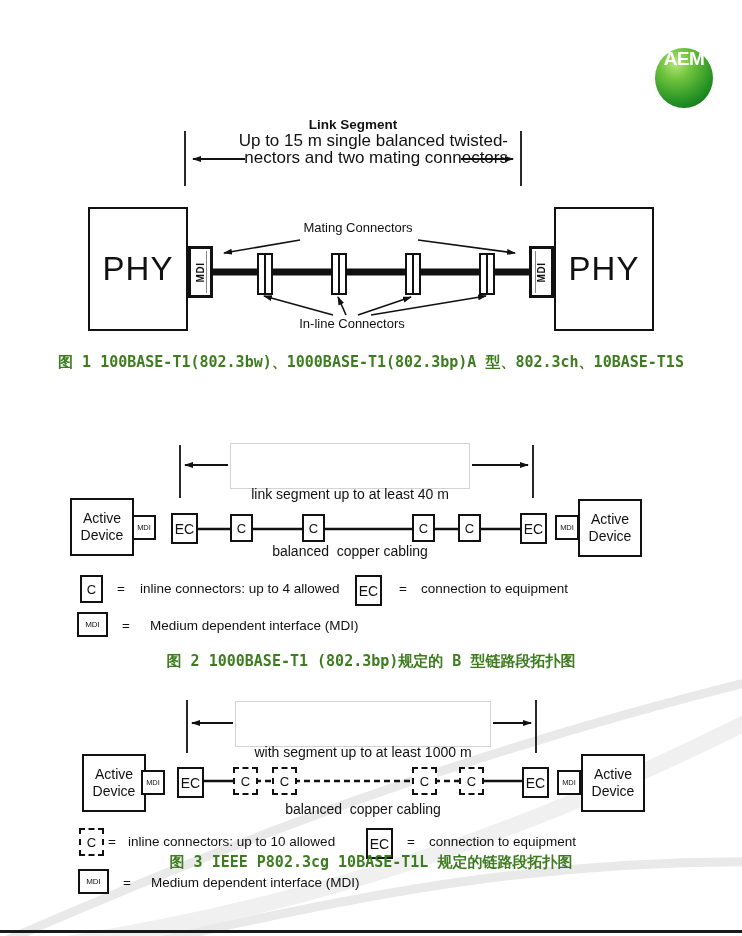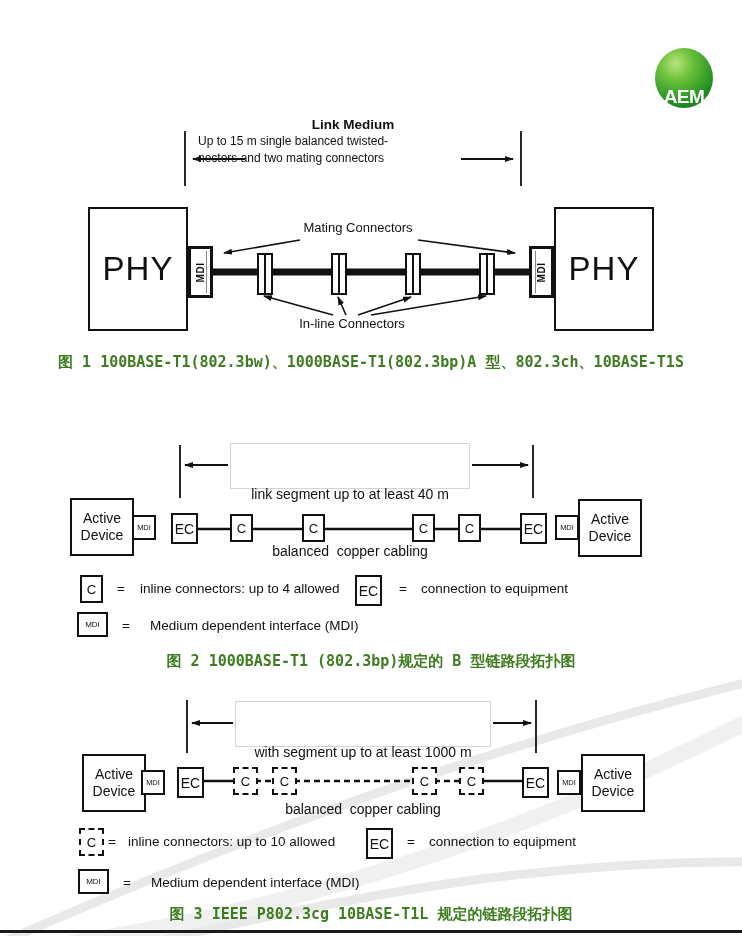--- a/index.html
+++ b/index.html
@@ -9,26 +9,26 @@
   svg.layer{position:absolute;left:0;top:0;z-index:5;pointer-events:none;}
   #swoosh{z-index:1;}
 
   
   .box{position:absolute;background:#fff;border:2px solid #111;box-sizing:border-box;
        display:flex;align-items:center;justify-content:center;z-index:10;}
 
   
   #logo{position:absolute;left:655px;top:48px;width:58px;height:60px;border-radius:50%;
         background:radial-gradient(circle at 36% 26%, #b8e47a 0%, #6ec23c 28%, #239023 68%, #0b611a 100%);
-        display:flex;align-items:flex-end;justify-content:center;z-index:10;}
+        display:flex;align-items:flex-start;justify-content:center;z-index:10;}
   #logo span{color:#fff;font-weight:bold;font-size:19px;letter-spacing:-.5px;}
 
   
   #f1-title{left:203px;top:117px;width:300px;text-align:center;font-weight:bold;font-size:13.5px;z-index:10;}
-  #f1-desc{left:198px;top:133px;width:310px;text-align:left;font-size:12px;line-height:16.5px;z-index:10;}
+  #f1-desc{left:198px;top:133px;width:310px;text-align:right;font-size:17px;line-height:16.5px;z-index:10;}
   .phy{width:100px;height:124px;font-size:33px;letter-spacing:1px;}
   #phy-left{left:88px;top:207px;}
   #phy-right{left:554px;top:207px;}
   .mdi-tall{width:25px;height:52px;border:3px solid #111;}
   #mdi-tall-left{left:188px;top:246px;}
   #mdi-tall-right{left:529px;top:246px;}
   .mdi-tall .rot{transform:rotate(-90deg);font-size:10px;font-weight:600;letter-spacing:.5px;}
   .mdi-tall .divline{position:absolute;top:2px;bottom:2px;width:1px;background:#888;}
   #mdi-tall-left .divline{right:3px;}
   #mdi-tall-right .divline{left:3px;}
@@ -36,21 +36,21 @@
   .conn i{display:block;width:5px;height:100%;background:#fff;border:2px solid #111;}
   .conn i + i{margin-left:-2px;}
   #conn1{left:257px;} #conn2{left:331px;} #conn3{left:405px;} #conn4{left:479px;}
   #f1-mating{left:278px;top:220px;width:160px;text-align:center;font-size:13px;z-index:10;}
   #f1-inline{left:272px;top:316px;width:160px;text-align:center;font-size:13px;z-index:10;}
 
   
   .cap{position:absolute;left:0;width:742px;text-align:center;z-index:10;
        font-family:"DejaVu Sans Mono","DejaVu Sans",monospace;font-weight:bold;
        color:#3e7c20;font-size:15px;line-height:22px;}
-  #cap1{top:351px;} #cap2{top:650px;} #cap3{top:903px;}
+  #cap1{top:351px;} #cap2{top:650px;} #cap3{top:851px;}
 
   
   .seg-box{position:absolute;border:1px solid #d4d4d4;background:#fff;text-align:center;
            font-size:14px;line-height:19px;padding-top:3px;box-sizing:border-box;z-index:10;white-space:pre-wrap;}
   #f2-seg{left:230px;top:443px;width:240px;height:46px;}
   #f3-seg{left:235px;top:701px;width:256px;height:46px;}
   .ad{width:64px;height:58px;border:2.5px solid #111;font-size:14px;line-height:17px;text-align:center;padding:16px 4px;}
   #f2-ad-left{left:70px;top:498px;}  #f2-ad-right{left:578px;top:499px;}
   #f3-ad-left{left:82px;top:754px;}  #f3-ad-right{left:581px;top:754px;}
   .mdi-sm{width:24px;height:25px;border:2px solid #111;font-size:7.5px;}
@@ -135,21 +135,21 @@
       <line x1="255" y1="781" x2="275" y2="781" stroke-dasharray="6,4"></line>
       <line x1="294" y1="781" x2="414" y2="781" stroke-dasharray="6,4"></line>
       <line x1="434" y1="781" x2="462" y2="781" stroke-dasharray="6,4"></line>
     </g>
   </svg>
 
   <div id="logo">
     <span>AEM</span>
   </div>
 
-  <div class="abs" id="f1-title">Link Medium</div>
+  <div class="abs" id="f1-title">Link Segment</div>
   <div class="abs" id="f1-desc">
     <div>Up to 15 m single balanced twisted-</div>
     <div>nectors and two mating connectors</div>
   </div>
 
   <div class="box phy" id="phy-left">
     <span>PHY</span>
   </div>
   <div class="box mdi-tall" id="mdi-tall-left">
     <span class="rot">MDI</span>

